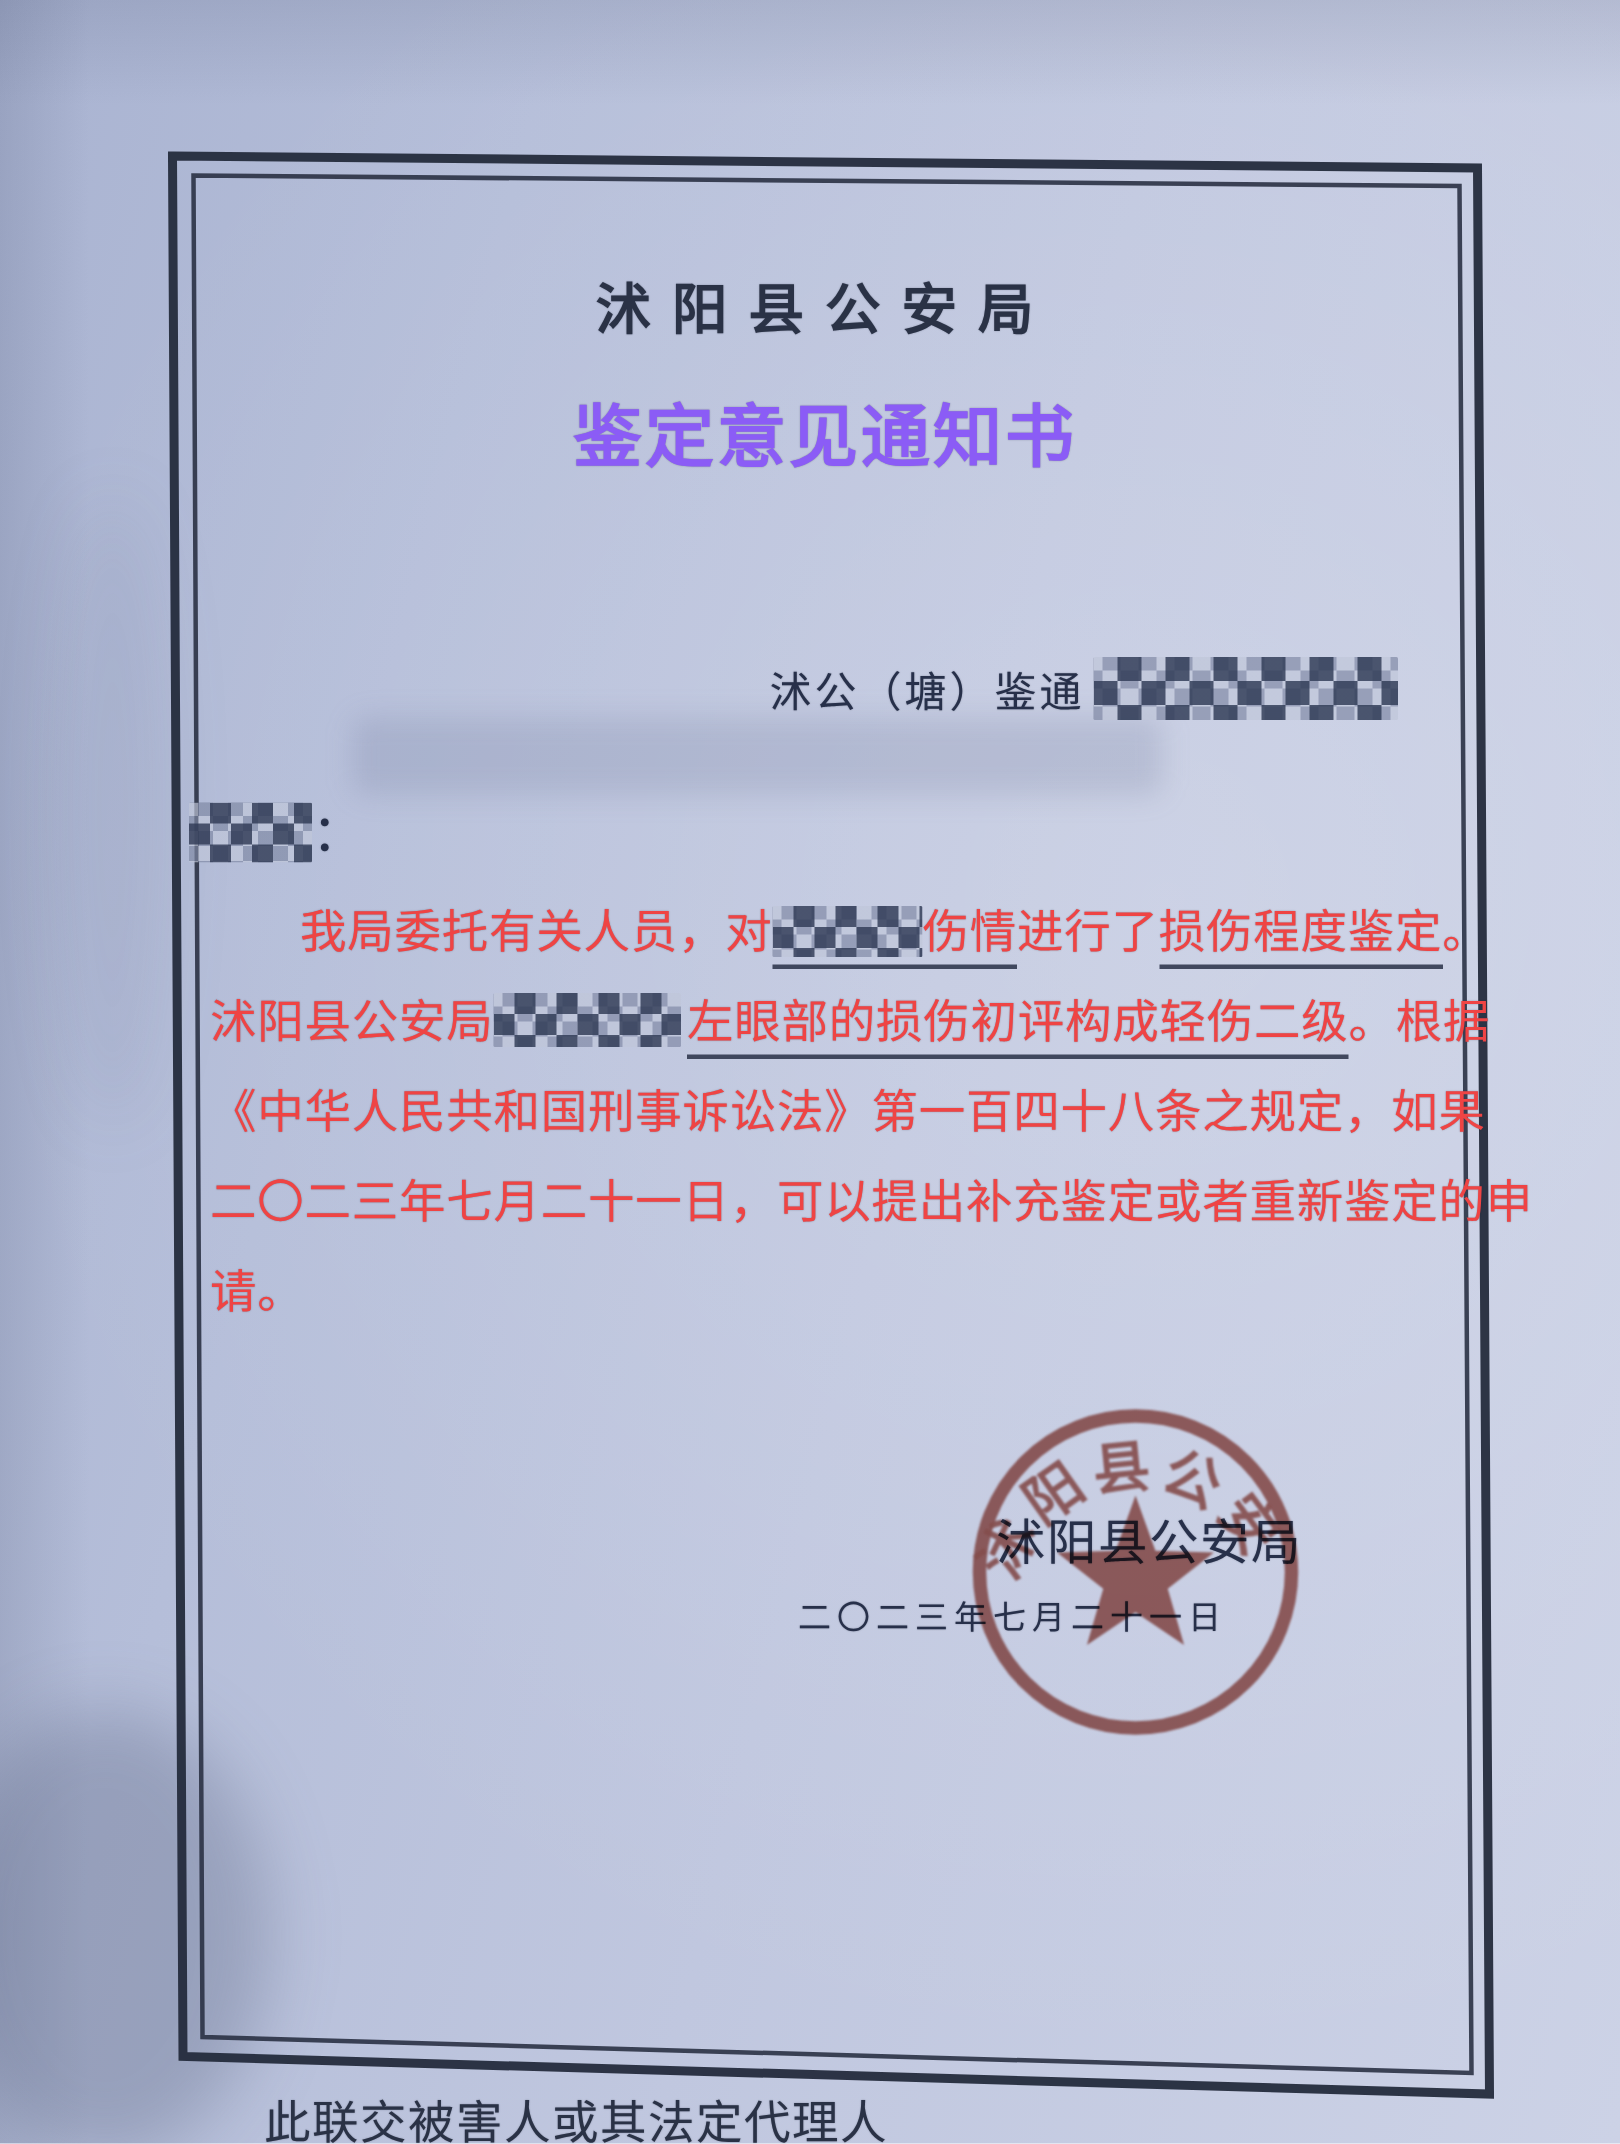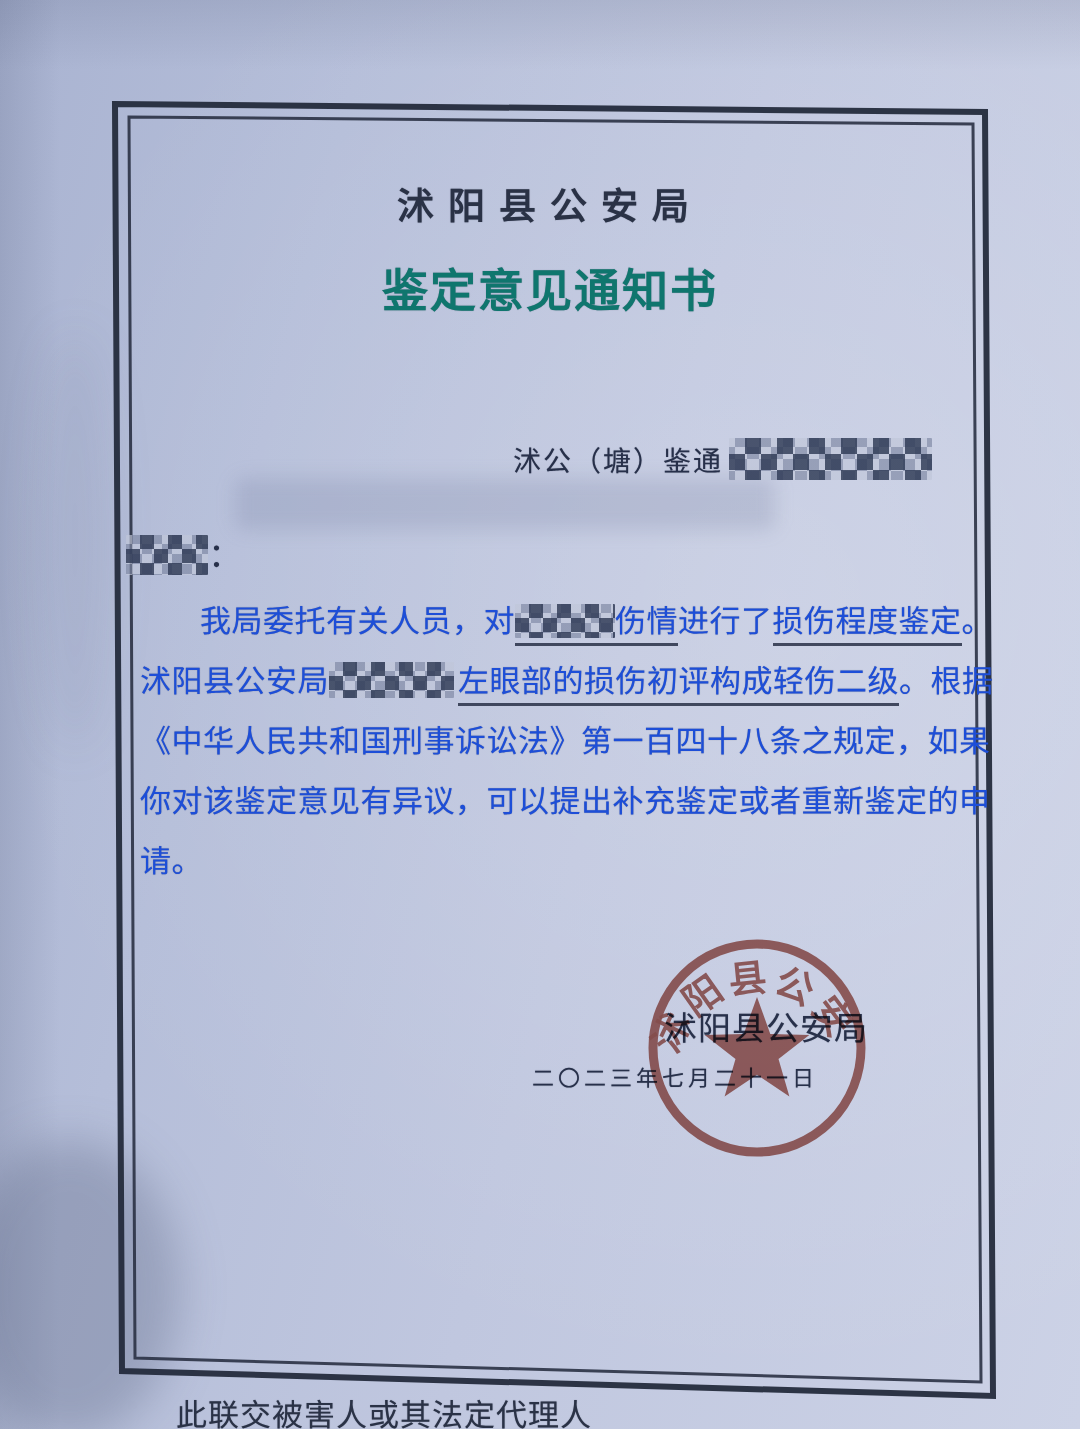--- a/index.html
+++ b/index.html
@@ -21,24 +21,24 @@
   .ghost-band{position:absolute;left:235px;top:478px;width:540px;height:52px;
     background:rgba(104,116,150,.20);filter:blur(9px);border-radius:10px;z-index:1;}
 
   svg.frame{position:absolute;left:0;top:0;z-index:1;}
 
   .txt{position:absolute;white-space:nowrap;z-index:2;
     text-shadow:0 0 1px rgba(35,43,61,.45);}
   .org-title{left:115px;width:870px;top:176px;text-align:center;
     font-size:37px;font-weight:600;letter-spacing:14px;color:#2a3246;}
   .doc-title{left:115px;width:870px;top:254px;text-align:center;
-    font-size:46px;font-weight:700;letter-spacing:2px;color:#0f766e;}
+    font-size:46px;font-weight:700;letter-spacing:2px;color:#8b5cf6;}
   .doc-number{left:513px;top:438px;font-size:28px;letter-spacing:2px;}
   .recipient{left:126px;top:528px;font-size:34px;}
-  .bodyline{font-size:31px;letter-spacing:.5px;color:#1d4ed8;}
+  .bodyline{font-size:31px;letter-spacing:.5px;color:#ef4444;}
   .l1{left:200px;top:596px;}
   .l2{left:140px;top:656px;}
   .l3{left:140px;top:716px;}
   .l4{left:140px;top:776px;}
   .l5{left:140px;top:836px;}
   .sig-agency{left:664px;top:1002px;font-size:33px;letter-spacing:1px;}
   .sig-date{left:532px;top:1060px;font-size:22px;letter-spacing:4px;}
   .footer-note{left:176px;top:1390px;font-size:31px;letter-spacing:1px;color:#2a3246;}
 
   .u{border-bottom:3px solid rgba(40,48,70,.85);padding-bottom:4px;}
@@ -87,21 +87,21 @@
 
 <div class="txt bodyline l1">
   <span>我局委托有关人员，对</span><span class="u"><span class="mosaic mz-l1"></span><span>伤情</span></span><span>进行了</span><span class="u">损伤程度鉴定</span><span>。</span>
 </div>
 
 <div class="txt bodyline l2">
   <span>沭阳县公安局</span><span class="mosaic mz-l2"></span><span class="u">左眼部的损伤初评构成轻伤二级</span><span>。根据</span>
 </div>
 
 <div class="txt bodyline l3">《中华人民共和国刑事诉讼法》第一百四十八条之规定，如果</div>
-<div class="txt bodyline l4">你对该鉴定意见有异议，可以提出补充鉴定或者重新鉴定的申</div>
+<div class="txt bodyline l4">二〇二三年七月二十一日，可以提出补充鉴定或者重新鉴定的申</div>
 <div class="txt bodyline l5">请。</div>
 
 <div class="txt sig-agency">沭阳县公安局</div>
 <div class="txt sig-date">二〇二三年七月二十一日</div>
 
 <svg class="seal" viewBox="0 0 280 280">
   <defs>
     <path id="sealArc" d="M 60,152 A 81,81 0 0 1 220,152" fill="none"></path>
   </defs>
   <circle cx="140" cy="140" r="104" fill="none" stroke="#a5584e" stroke-width="9" stroke-opacity="0.92"></circle>

